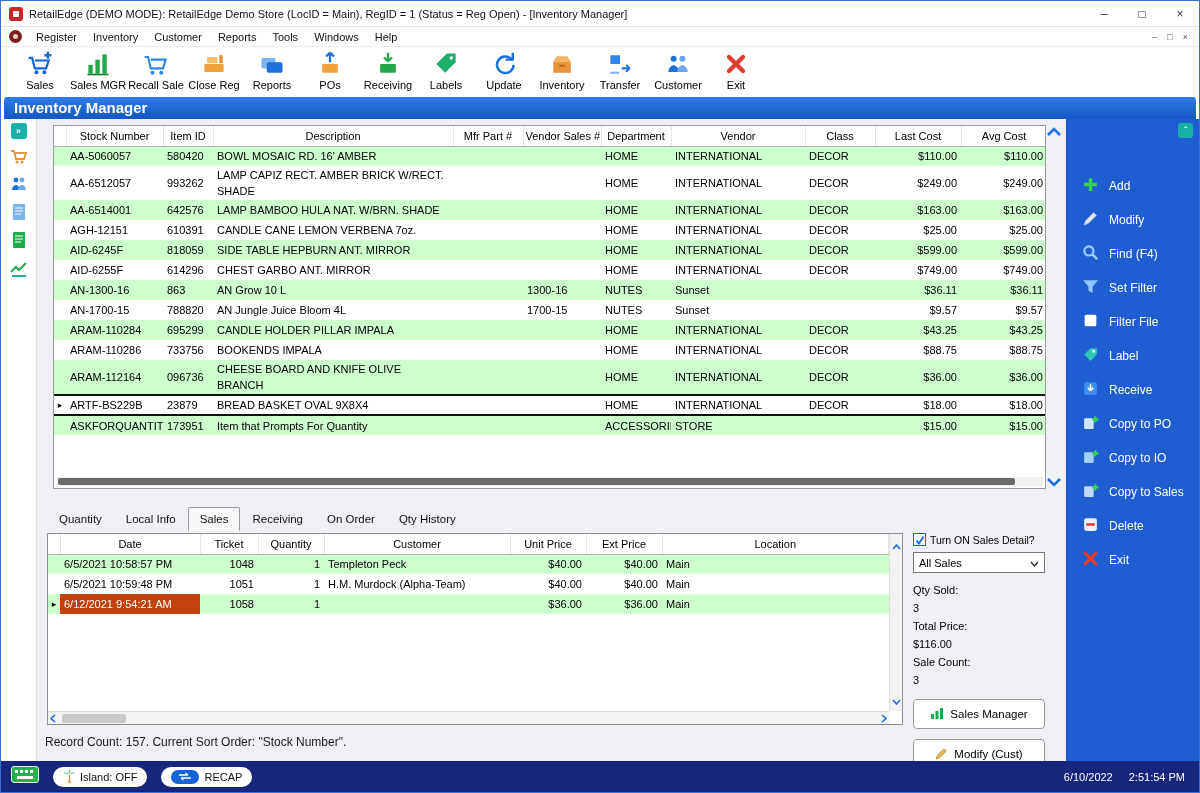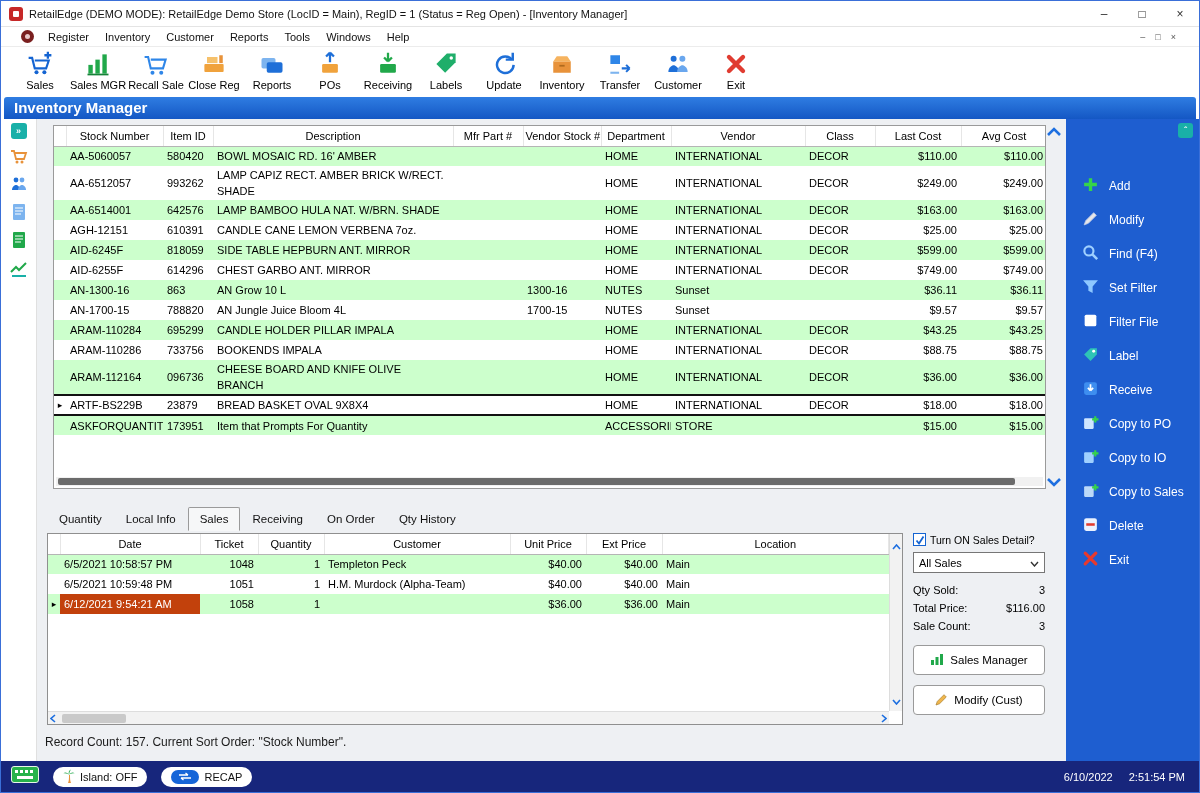--- a/index.html
+++ b/index.html
@@ -15,21 +15,21 @@
     position:relative; flex:0 0 auto; }
   .app-icon::after { content:""; position:absolute; left:4px; top:4px; width:6px; height:6px;
     background:#fff; border-radius:1px; }
   .titlebar .title { font-size:11px; color:#111; white-space:nowrap; overflow:hidden; flex:1; }
   .win-controls { display:flex; height:100%; flex:0 0 auto; }
   .win-btn { width:38px; height:100%; display:flex; align-items:center; justify-content:center;
     font-size:12px; color:#333; cursor:default; }
 
   
   .menubar { height:20px; background:#fff; display:flex; align-items:center; gap:0;
-    border-bottom:1px solid #ececec; padding:0 18px; flex:0 0 auto; }
+    border-bottom:1px solid #ececec; padding:0 6px; flex:0 0 auto; }
   .menu-logo { width:13px; height:13px; border-radius:50%; background:#7a1f1f; margin:0 6px 0 2px;
     position:relative; flex:0 0 auto; }
   .menu-logo::after { content:""; position:absolute; left:4px; top:4px; width:5px; height:5px;
     border-radius:50%; background:#e9c9c9; }
   .menu-item { font-size:11px; color:#111; padding:2px 8px; cursor:default; }
   .menubar .spacer { flex:1; }
   .mdi-btn { font-size:9px; color:#555; padding:1px 5px; }
 
   
   .toolbar { height:50px; background:#fff; display:flex; align-items:flex-start;
@@ -96,21 +96,21 @@
     background:#c9c9c9; border-radius:2px; }
 
   .sales-info { width:132px; margin-left:10px; font-size:11px; color:#000; flex:0 0 auto; }
   .cb-row { display:flex; align-items:center; gap:4px; white-space:nowrap; }
   .cb { width:13px; height:13px; border:1px solid #1464d2; background:#fff; display:flex;
     align-items:center; justify-content:center; flex:0 0 auto; }
   .cb-label { font-size:10.5px; }
   .select { margin-top:6px; height:21px; border:1px solid #767676; background:#fff; display:flex;
     align-items:center; justify-content:space-between; padding:0 5px; font-size:11px; }
   .stats { margin-top:8px; }
-  .stat { display:flex; justify-content:space-between; line-height:18px; }
+  .stat { display:flex; justify-content:flex-end; line-height:18px;flex-direction:column; }
   .btn { margin-top:10px; height:30px; background:#fff; border:1px solid #9a9a9a; border-radius:4px;
     display:flex; align-items:center; justify-content:center; gap:6px; font-size:11.5px; cursor:default; }
 
   .status { margin:10px 0 0 4px; font-size:12px; color:#1b1b1b; flex:0 0 auto; }
 
   
   .actions { width:133px; background:#1e5ed0; position:relative; padding-top:50px; flex:0 0 auto; }
   .actions-chevron { position:absolute; top:4px; right:6px; width:15px; height:15px; background:#19b0a8;
     border-radius:3px; color:#fff; font-size:9px; line-height:15px; text-align:center; font-weight:bold; }
   .action { height:34px; display:flex; align-items:center; gap:10px; padding-left:16px;
@@ -345,21 +345,21 @@
                 <col style="width:86px">
                 <col style="width:86px">
             </colgroup>
             <thead>
               <tr>
                 <th></th>
                 <th>Stock Number</th>
                 <th>Item ID</th>
                 <th>Description</th>
                 <th>Mfr Part #</th>
-                <th>Vendor Stock #</th>
+                <th>Vendor Sales #</th>
                 <th>Department</th>
                 <th>Vendor</th>
                 <th>Class</th>
                 <th>Last Cost</th>
                 <th>Avg Cost</th>
               </tr>
             </thead>
             <tbody>
                 <tr>
                   <td class="gutter"></td>

